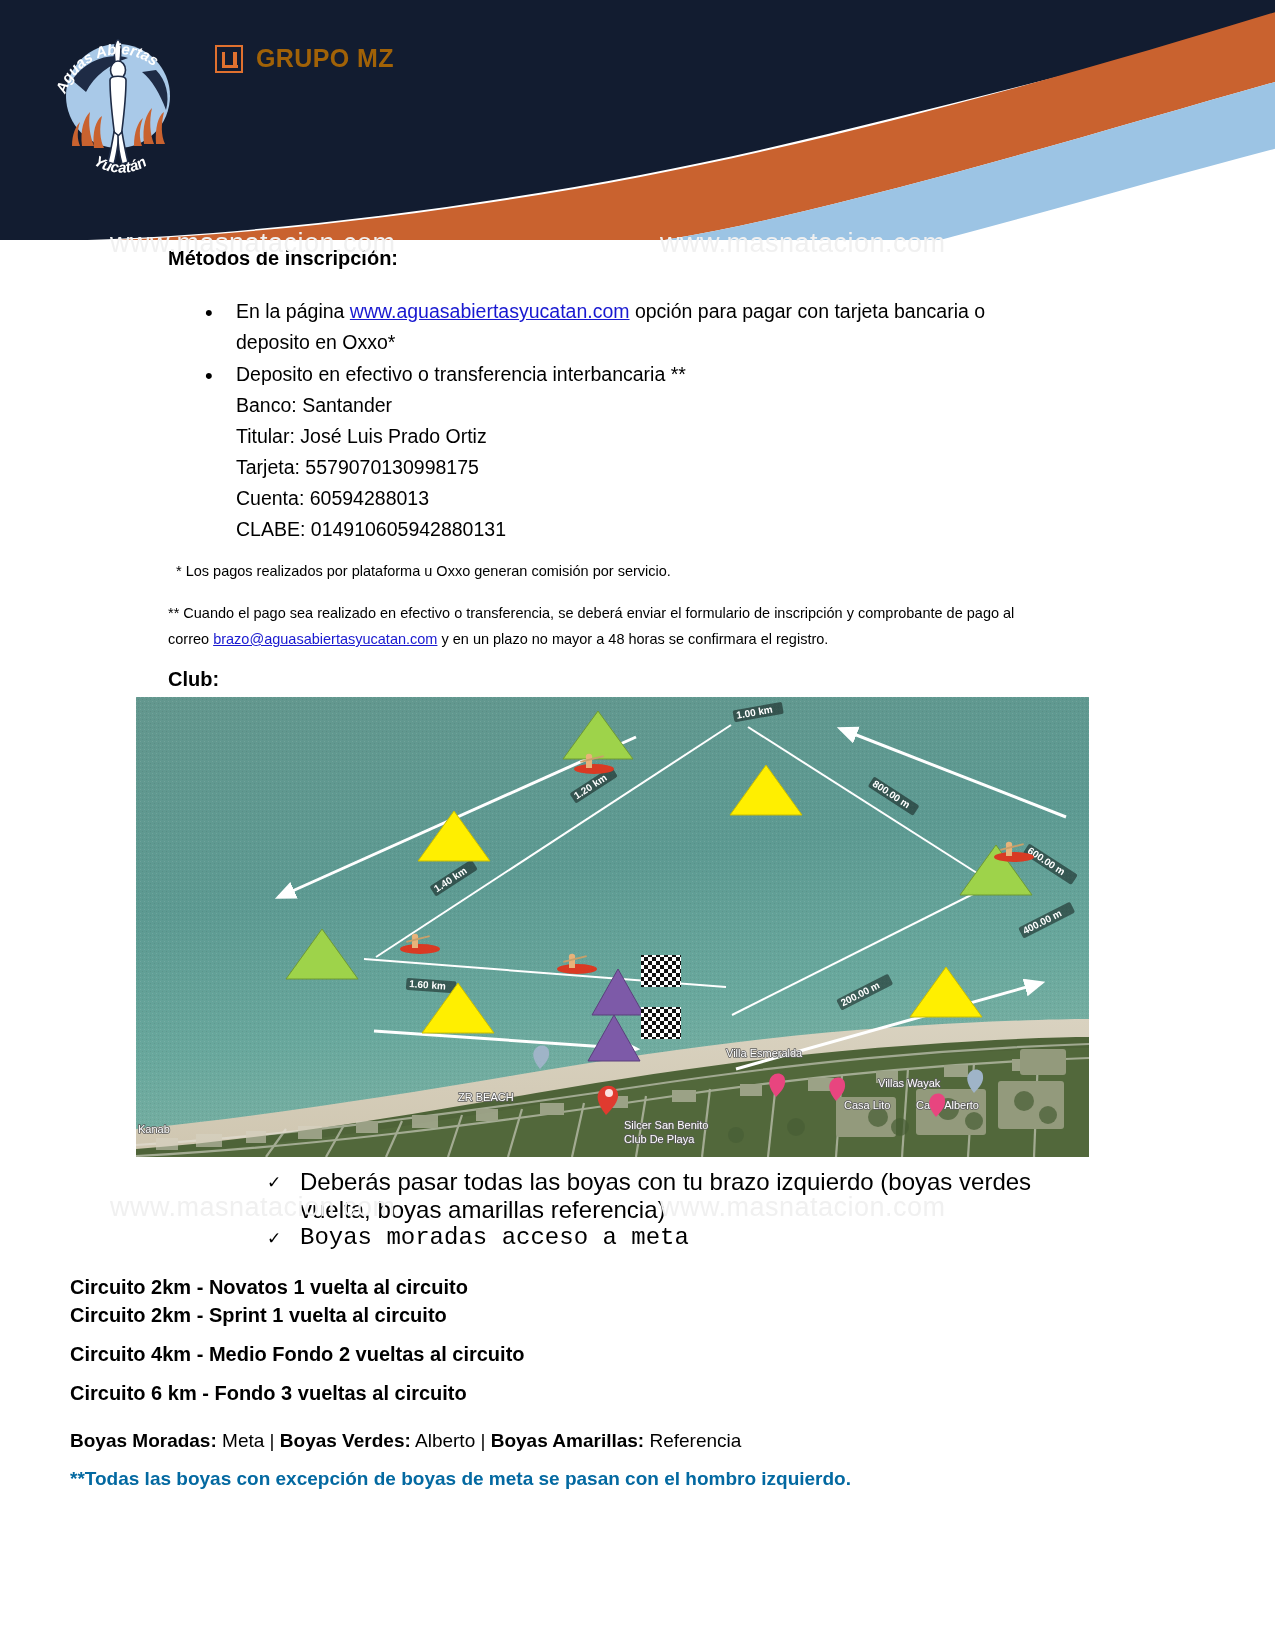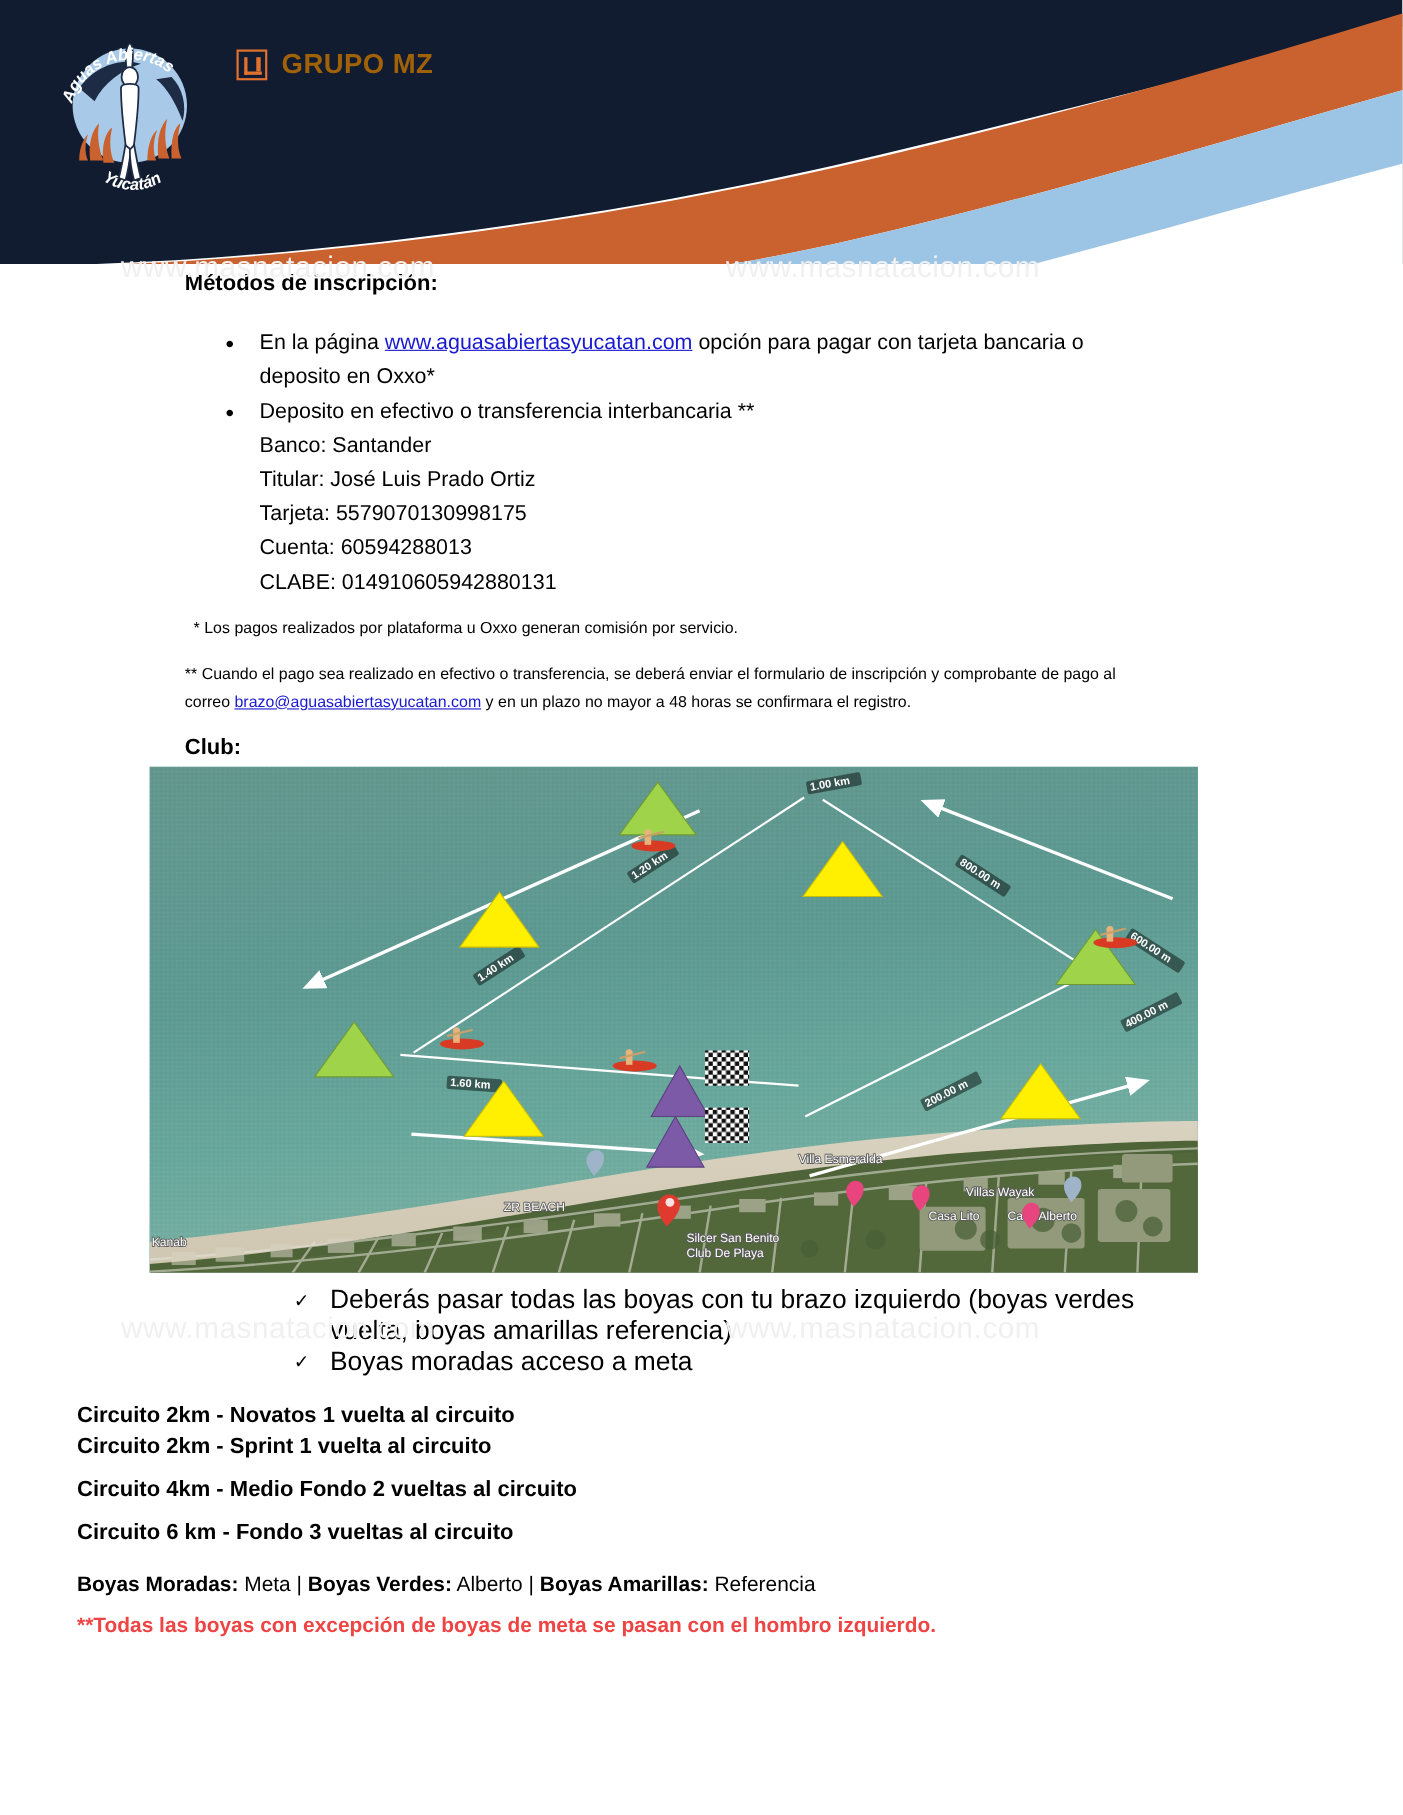--- a/index.html
+++ b/index.html
@@ -142,21 +142,21 @@
     position: absolute;
     font-size: 19px;
     color: #000;
     white-space: nowrap;
   }
   .legend-line b { font-weight: bold; }
   .bold-note {
     position: absolute;
     font-size: 19px;
     font-weight: bold;
-    color: #ef4444;
+    color: #0369a1;
     white-space: nowrap;
   }
 
   
   .map {
     position: absolute;
     left: 136px; top: 697px;
     width: 953px; height: 460px;
     overflow: hidden;
     background: #5f9a91;
@@ -488,21 +488,21 @@
         <path d="M0,0 C-7,-9 -9,-16 -4,-21 C 1,-26 9,-23 9,-17 C 10,-11 5,-5 0,0 Z" fill="#9fb4c8"></path>
       </g>
     </g>
   </svg>
 </div>
 
 <div class="check" style="left:267px; top:1172px;">✓</div>
 <div class="chk-text" style="left:300px; top:1168px; width:760px;">Deberás pasar todas las boyas con tu brazo izquierdo (boyas verdes  vuelta, boyas amarillas referencia)</div>
 
 <div class="check" style="left:267px; top:1228px;">✓</div>
-<div class="chk-text" style="left:300px; top:1224px; width:760px;">Boyas moradas acceso a meta</div>
+<div class="chk-text" style="left:300px; top:1224px; width:760px;font-family:Liberation Mono, monospace;">Boyas moradas acceso a meta</div>
 
 <div class="circuit" style="left:70px; top:1276px;">Circuito 2km - Novatos  1 vuelta al circuito</div>
 <div class="circuit" style="left:70px; top:1304px;">Circuito 2km - Sprint 1 vuelta al circuito</div>
 <div class="circuit" style="left:70px; top:1343px;">Circuito 4km - Medio Fondo 2 vueltas al circuito</div>
 <div class="circuit" style="left:70px; top:1382px;">Circuito 6 km - Fondo 3 vueltas al circuito</div>
 
 <div class="legend-line" style="left:70px; top:1430px;">
   <b>Boyas Moradas:</b>
   <span>Meta</span>
   <span>|</span>

